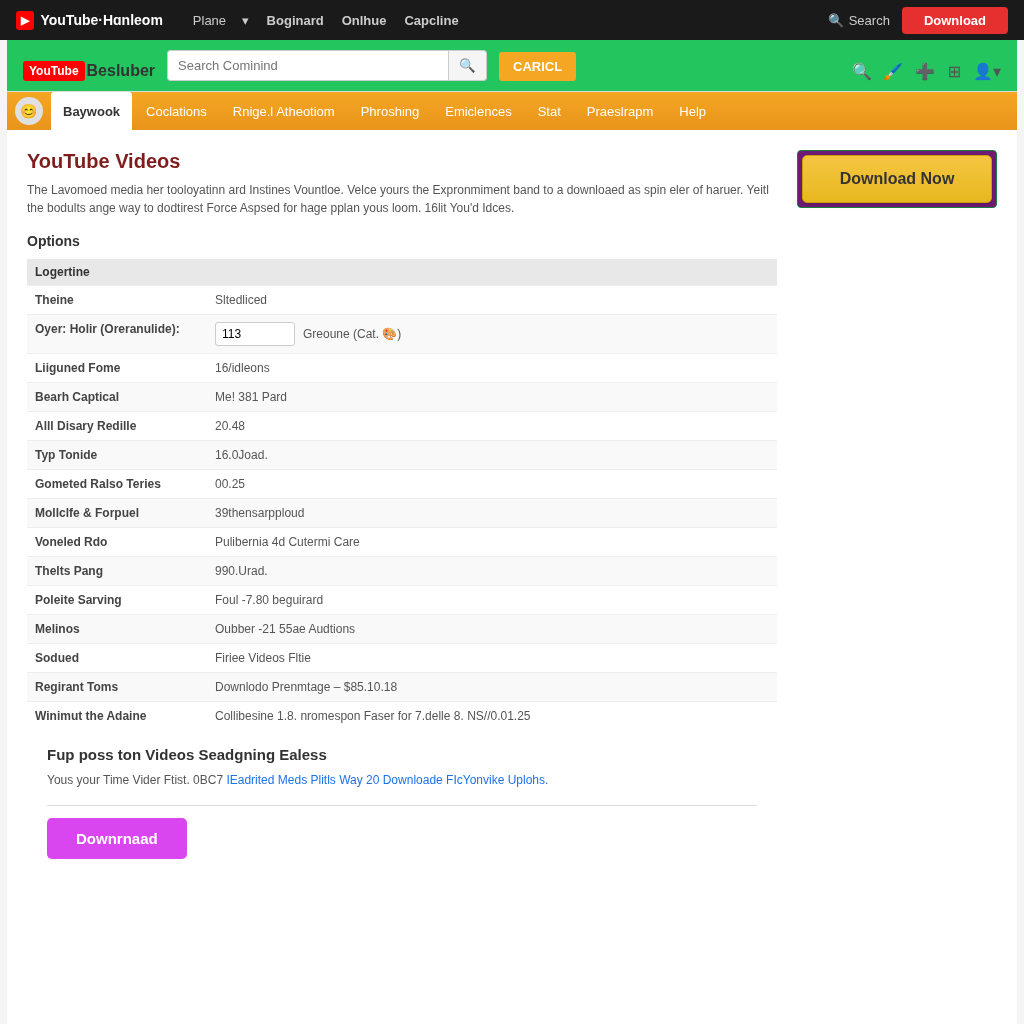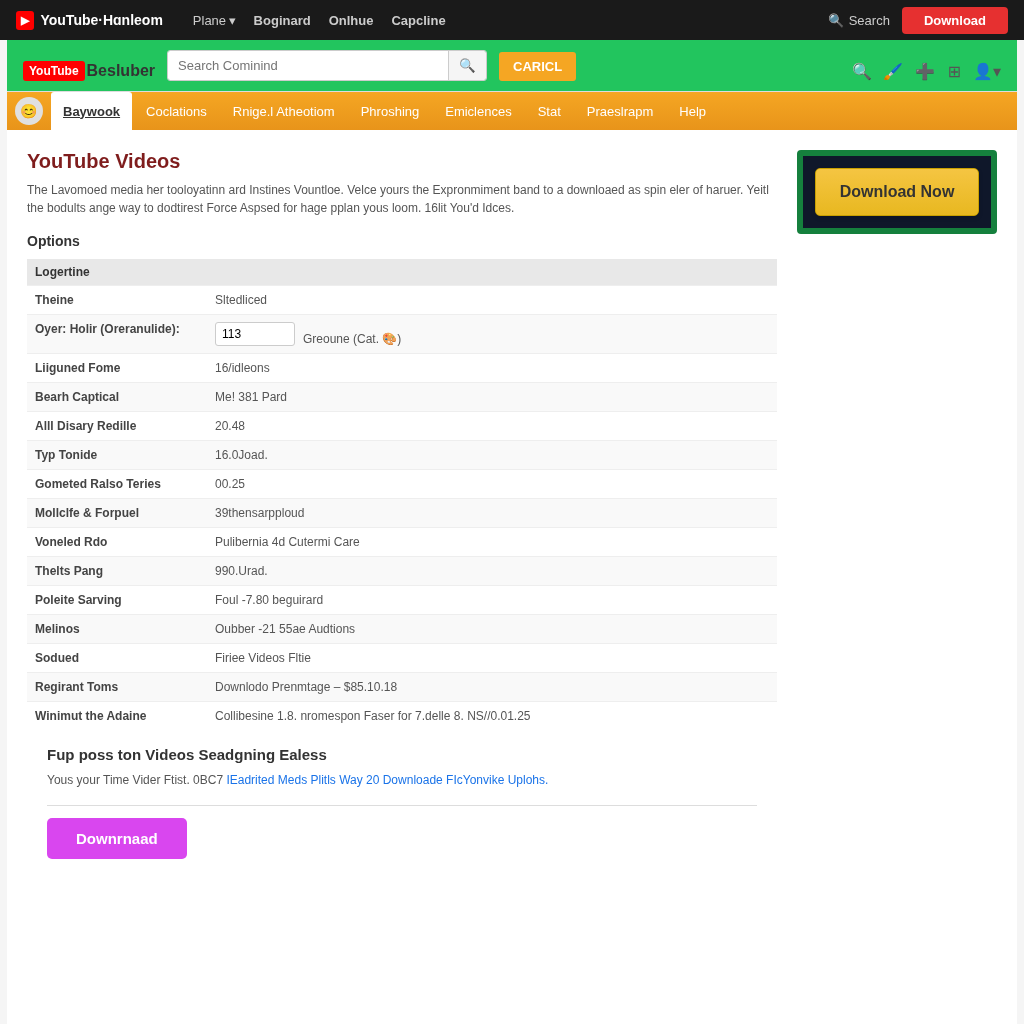--- a/index.html
+++ b/index.html
@@ -43,21 +43,21 @@
     }
     .top-nav-links a {
       color: #ccc;
       text-decoration: none;
       font-size: 13px;
       font-weight: bold;
     }
     .top-nav-links .dropdown {
       display: flex;
       align-items: center;
-      gap: 3px;
+      gap: 16px;
       color: #ccc;
       cursor: pointer;
     }
     .top-nav-right {
       margin-left: auto;
       display: flex;
       align-items: center;
       gap: 12px;
     }
     .top-search-link {
@@ -191,21 +191,20 @@
       font-size: 13px;
       color: white;
       cursor: pointer;
       border-radius: 3px 3px 0 0;
       height: 100%;
     }
     .orange-nav-item.active {
       background: white;
       color: #333;
       font-weight: bold;
-      text-decoration: underline;
     }
 
     
     .content-area {
       padding: 20px 20px;
       display: flex;
       gap: 20px;
     }
     .content-main {
       flex: 1;
@@ -236,24 +235,24 @@
       border-radius: 5px;
       font-size: 16px;
       font-weight: bold;
       cursor: pointer;
       width: 100%;
       display: block;
       text-align: center;
       box-shadow: 0 2px 4px rgba(0,0,0,0.15);
     }
     .sidebar-box {
-      border: 6px solid #15803d;
+      border: 1px solid #15803d;
       border-radius: 4px;
-      padding: 12px;
-      background: #0f172a;
+      padding: 4px;
+      background: #701a75;
     }
 
     .options-title {
       font-size: 14px;
       font-weight: bold;
       color: #333;
       margin-bottom: 10px;
     }
 
     
@@ -290,21 +289,21 @@
 
     .section-header-row td {
       background: #e8e8e8 !important;
       font-weight: bold !important;
       color: #333 !important;
       padding: 6px 8px;
     }
 
     .input-with-icon {
       display: flex;
-      align-items: flex-end;
+      align-items: center;
       gap: 8px;
     }
     .options-input {
       border: 1px solid #ccc;
       padding: 4px 6px;
       border-radius: 3px;
       font-size: 12px;
       width: 80px;
     }
 

